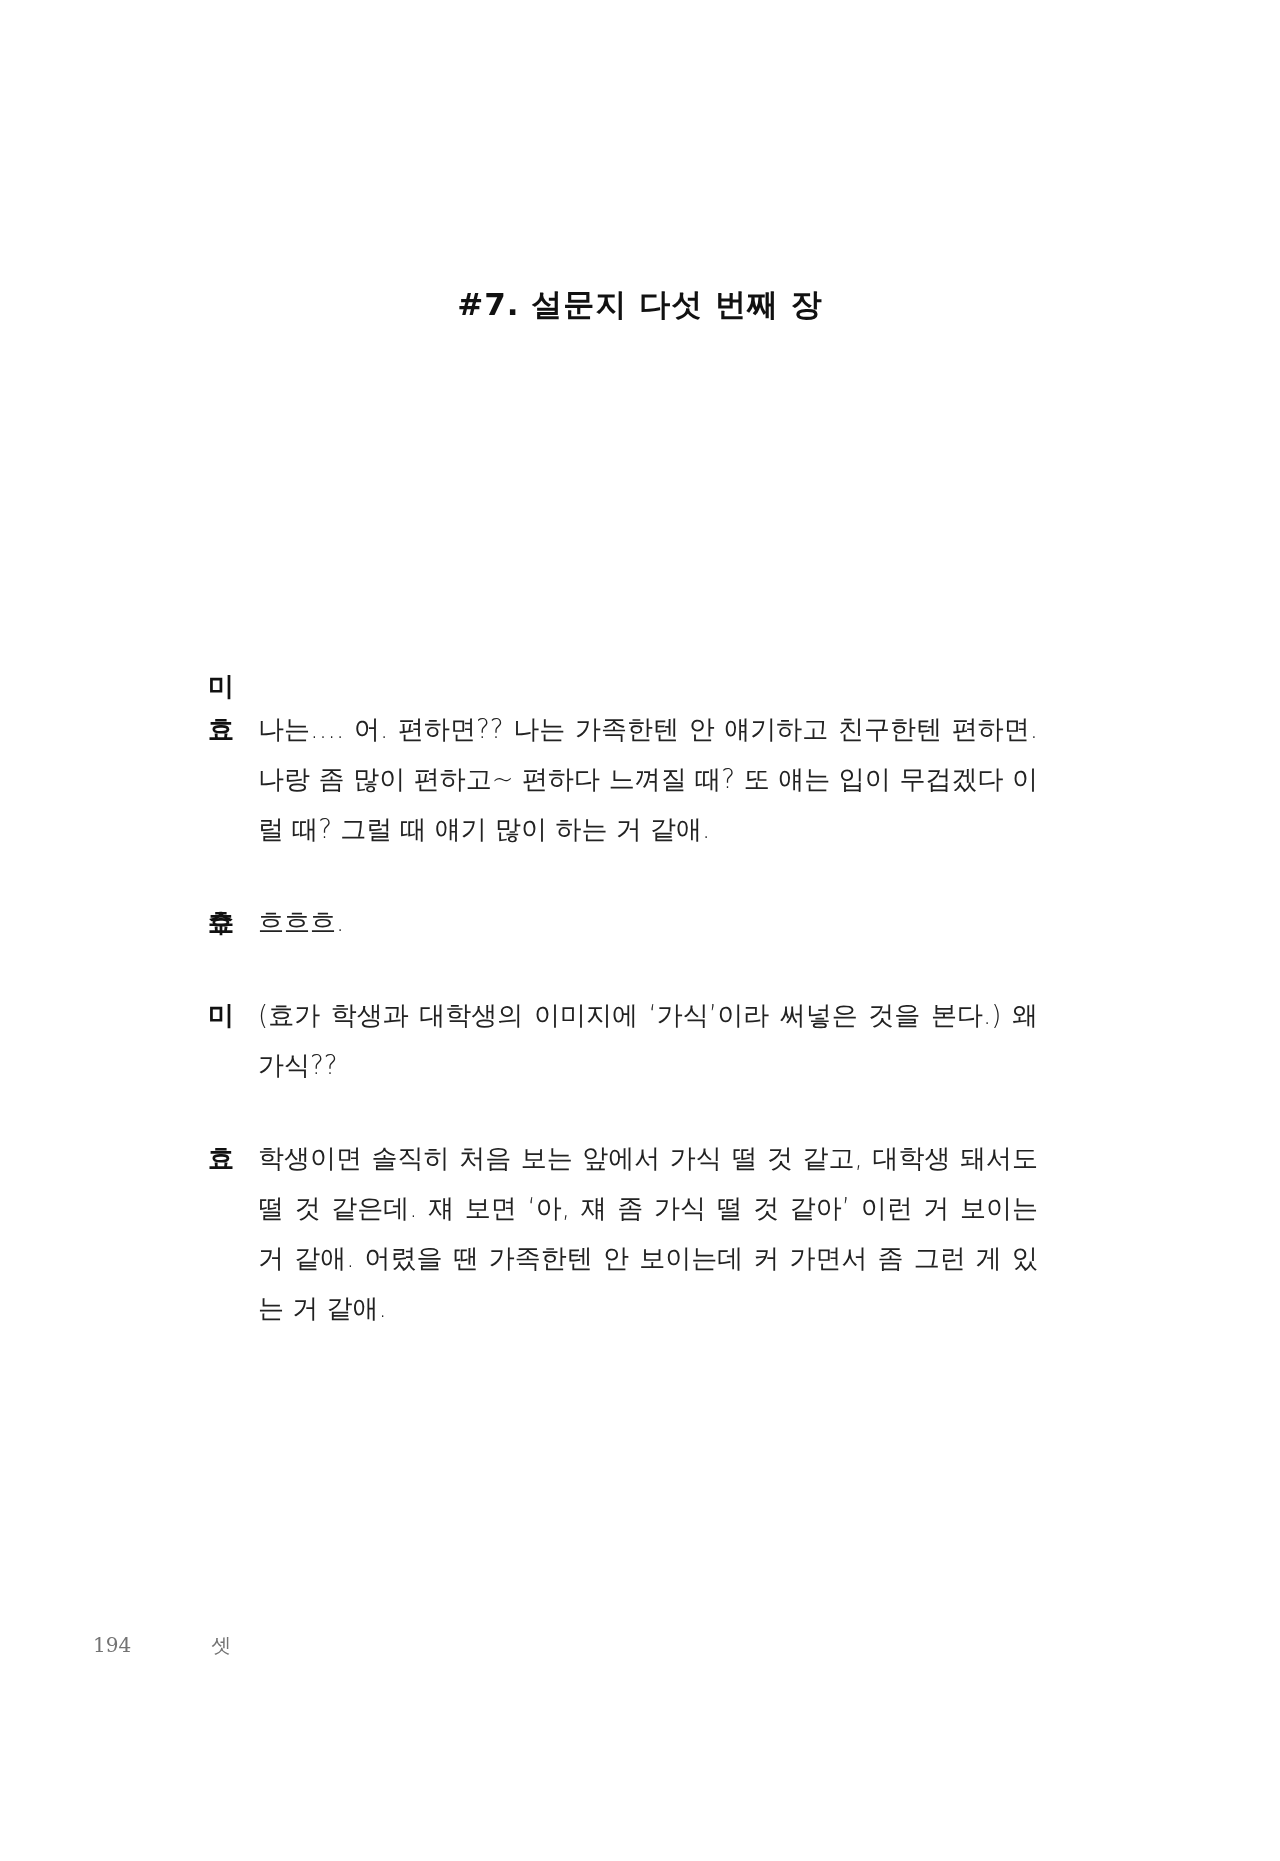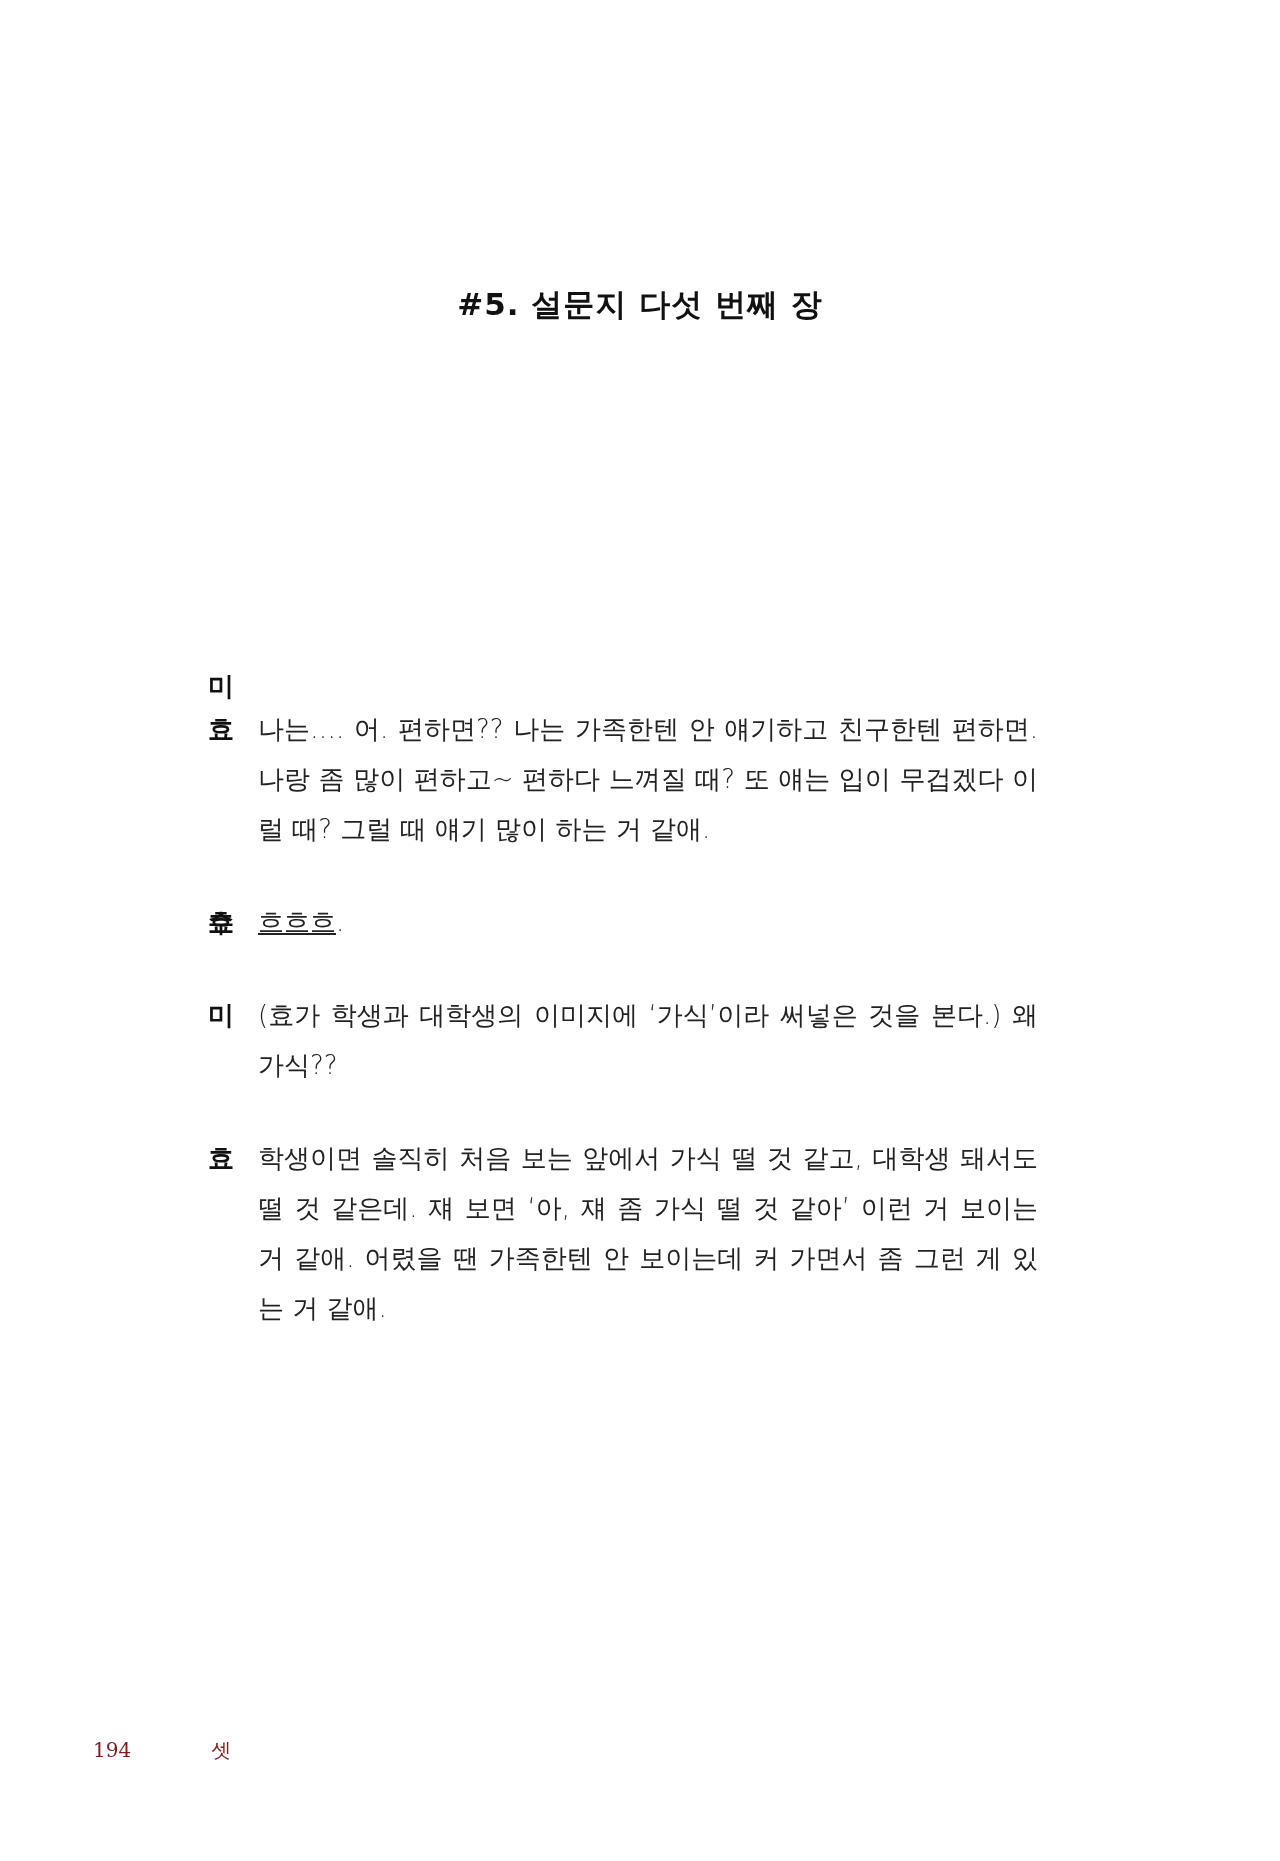--- a/index.html
+++ b/index.html
@@ -51,43 +51,43 @@
       font-weight: bold;
       color: #111;
       font-size: 26px;
       line-height: 50px;
     }
     .e0 { margin-bottom: 43px; }
     .e1 { margin-bottom: 43px; }
     .e2 { margin-bottom: 43px; }
     .e3 { margin-bottom: 43px; }
     .e4 { margin-bottom: 43px; }
-    .underlined { text-decoration: underline; }
+    .underlined { }
     .footer {
       position: absolute;
-      top: 1737px;
+      top: 1632px;
       left: 93px;
       font-size: 20px;
-      color: #7f1d1d;
+      color: #737373;
     }
     .footer .page-number {
       display: inline-block;
       font-family: "DejaVu Serif", "Liberation Serif", serif;
       width: 112px;
     }
     .footer .section-label {
       font-family: "DejaVu Sans", "Liberation Sans", sans-serif;
       display: inline-block;
     }
   </style>
 </head>
 <body>
 
 <div class="title-block">
-  <span class="title-line">#5. 설문지 다섯 번째 장</span>
+  <span class="title-line">#7. 설문지 다섯 번째 장</span>
 </div>
 
 <div class="dialogue">
   <div class="entry e0">
     <span class="speaker">미</span>
   </div>
   <div class="entry e1">
     <span class="speaker">효</span>
     <span>나는…. 어. 편하면?? 나는 가족한텐 안 얘기하고 친구한텐 편하면. 나랑 좀 많이 편하고~ 편하다 느껴질 때? 또 얘는 입이 무겁겠다 이럴 때? 그럴 때 얘기 많이 하는 거 같애.</span>
   </div>

